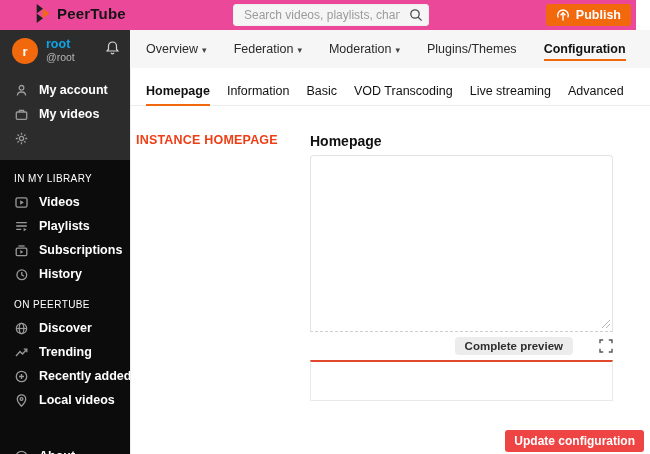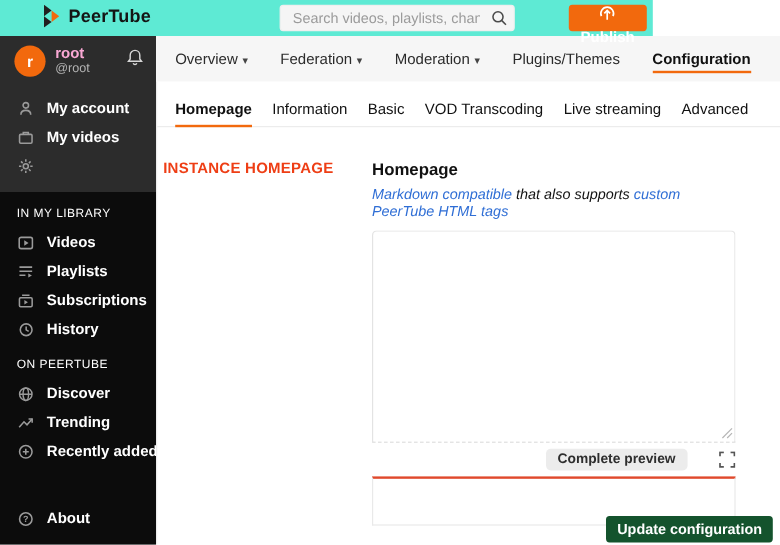--- a/index.html
+++ b/index.html
@@ -4,45 +4,45 @@
 <style>
   * { box-sizing: border-box; }
   html,body { margin:0; padding:0; }
   body {
     width:650px; height:454px; overflow:hidden; position:relative;
     font-family:"Liberation Sans", sans-serif; background:#fff;
     -webkit-font-smoothing:antialiased;
   }
 
   
-  .top-header { position:absolute; top:0; left:0; width:544px; height:30px; background:#5eead4; z-index:10; }
+  .top-header { position:absolute; top:0; left:0; width:636px; height:30px; background:#ec4899; z-index:10; }
   .menu-toggle { position:absolute; left:8px; top:7px; width:18px; height:16px; padding:2px 1px; cursor:pointer; background:none; border:none; }
   .menu-toggle .bar { height:2px; background:#3a3a3a; margin:2px 0; border-radius:1px; }
   .brand { position:absolute; left:35px; top:4px; display:flex; align-items:center; gap:6px; text-decoration:none; }
   .brand-name { font-size:15px; font-weight:700; color:#141414; letter-spacing:0.2px; }
   .search-wrap { position:absolute; left:233px; top:4px; width:196px; height:22px; }
   .search-wrap input {
     width:100%; height:100%; border:1px solid #efefef; background:#f5f5f5; border-radius:3px;
     padding:0 28px 0 10px; font-size:12px; color:#333; outline:none; font-family:inherit;
   }
   .search-wrap input::placeholder { color:#9b9b9b; }
   .search-icon-btn { position:absolute; right:6px; top:4px; background:none; border:none; padding:0; cursor:pointer; }
   .publish-btn {
     position:absolute; right:5px; top:4px; height:22px; background:#f2690d; color:#fff;
     border:none; border-radius:3px; display:flex; align-items:center; gap:6px; padding:0 10px;
-    font-size:12.5px; font-weight:700; cursor:pointer; font-family:inherit;flex-direction:column;
+    font-size:12.5px; font-weight:700; cursor:pointer; font-family:inherit;
   }
 
   
   .sidebar { position:absolute; top:30px; left:0; width:130px; height:424px; background:#0c0c0c; overflow:hidden; }
   .user-block { background:#2c2c2c; padding:8px 12px 4px; position:relative; height:40px; }
   .avatar { width:26px; height:26px; border-radius:50%; background:#f2690d; color:#fff; font-size:13px; font-weight:700;
             display:flex; align-items:center; justify-content:center; position:absolute; left:12px; top:8px; cursor:pointer; }
   .user-names { position:absolute; left:46px; top:7px; }
-  .user-name { font-size:12.5px; font-weight:700; color:#f9a8d4; line-height:14px; }
+  .user-name { font-size:12.5px; font-weight:700; color:#0ea5e9; line-height:14px; }
   .user-handle { font-size:10.5px; color:#b3b3b3; line-height:12px; }
   .bell-btn { position:absolute; right:10px; top:10px; background:none; border:none; padding:0; cursor:pointer; }
   .account-menu { background:#2c2c2c; padding:8px 0 10px; }
   .side-item { display:flex; align-items:center; gap:10px; padding:4.5px 14px; cursor:pointer; text-decoration:none; }
   .side-item .lbl { font-size:12.5px; font-weight:600; color:#fff; white-space:nowrap; }
   .sicon { width:15px; height:15px; flex:0 0 15px; display:flex; align-items:center; justify-content:center; }
   .side-section-title { padding:13px 14px 6px; font-size:10px; font-weight:400; color:#fff; letter-spacing:0.4px; }
   .about-block { margin-top:32px; }
 
   
@@ -75,21 +75,21 @@
   .resize-handle { position:absolute; right:2px; bottom:3px; cursor:nwse-resize; line-height:0; }
 
   .preview-row { margin-top:5px; display:flex; justify-content:flex-end; align-items:center; gap:26px; height:18px; width:303px; }
   .complete-preview-btn { background:#ececec; border:none; border-radius:4px; padding:3px 10px; font-size:11.5px; font-weight:700;
                           color:#2e2e2e; cursor:pointer; font-family:inherit; }
   .fullscreen-btn { background:none; border:none; padding:0; cursor:pointer; line-height:0; }
 
   .preview-panel { margin-top:5px; width:303px; height:41px; background:#fff;
                    border:1px solid #e9e9e9; border-top:2px solid #e0492c; }
 
-  .update-btn { position:absolute; right:6px; bottom:2px; background:#14532d; color:#fff; border:none; border-radius:3px;
+  .update-btn { position:absolute; right:6px; bottom:2px; background:#ef4444; color:#fff; border:none; border-radius:3px;
                 padding:4px 9px; font-size:12px; font-weight:700; cursor:pointer; font-family:inherit; }
 </style>
 </head>
 <body>
 
 <div class="top-header">
   <button class="menu-toggle">
     <span>
       <span class="bar"></span><span class="bar"></span><span class="bar"></span>
     </span>
@@ -234,20 +234,29 @@
   </a>
   <a class="side-item">
     <span class="sicon">
       <svg width="15" height="15" viewBox="0 0 15 15" fill="none" stroke="#9a9a9a" stroke-width="1.3">
         <circle cx="7.5" cy="7.5" r="5.2"></circle>
           <path d="M7.5,5 v5 M5,7.5 h5"></path>
       </svg>
     </span>
     <span class="lbl">Recently added</span>
   </a>
+  <a class="side-item">
+    <span class="sicon">
+      <svg width="15" height="15" viewBox="0 0 15 15" fill="none" stroke="#9a9a9a" stroke-width="1.3">
+        <path d="M7.5,1.8 a4.2,4.2 0 0 1 4.2,4.2 c0,3 -4.2,7.2 -4.2,7.2 s-4.2,-4.2 -4.2,-7.2 a4.2,4.2 0 0 1 4.2,-4.2 z"></path>
+        <circle cx="7.5" cy="6" r="1.4"></circle>
+      </svg>
+    </span>
+    <span class="lbl">Local videos</span>
+  </a>
 
   <a class="side-item about-block">
     <span class="sicon">
       <svg width="15" height="15" viewBox="0 0 15 15">
         <circle cx="7.5" cy="7.5" r="5.2" fill="none" stroke="#9a9a9a" stroke-width="1.3"></circle>
         <text x="7.5" y="10.2" text-anchor="middle" font-size="7.5" font-family="inherit" fill="#9a9a9a" font-weight="bold">?</text>
       </svg>
     </span>
     <span class="lbl">About</span>
   </a>
@@ -285,23 +294,20 @@
     <a class="tab">Live streaming</a>
     <a class="tab">Advanced</a>
   </div>
 
   <div class="form-row">
     <div class="left-col">
       <div class="section-title">INSTANCE HOMEPAGE</div>
     </div>
     <div class="right-col">
       <div class="form-heading">Homepage</div>
-      <div class="hint-line">
-        <a>Markdown compatible</a><span> that also supports </span><a>custom PeerTube HTML tags</a>
-      </div>
 
       <div class="ta-wrap">
         <textarea spellcheck="false" style=""></textarea>
         <span class="resize-handle">
           <svg width="10" height="10" viewBox="0 0 10 10" stroke="#b5b5b5" stroke-width="1">
             <line x1="9" y1="1" x2="1" y2="9"></line>
               <line x1="9" y1="5" x2="5" y2="9"></line>
           </svg>
         </span>
       </div>

